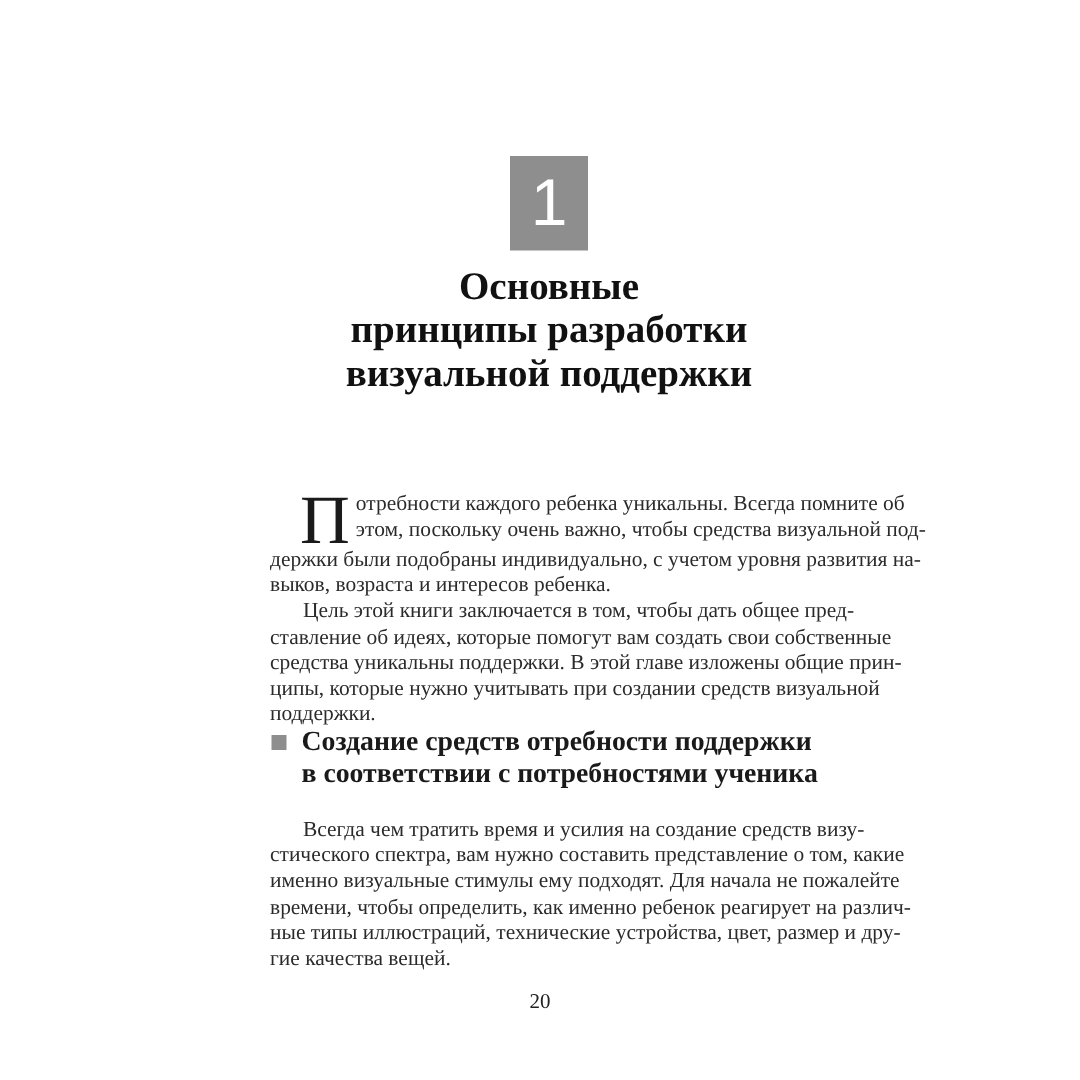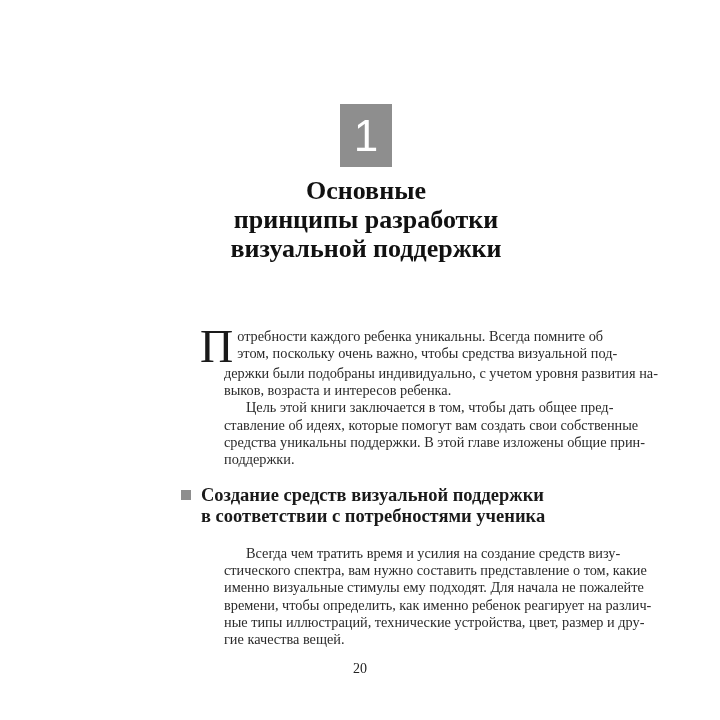--- a/index.html
+++ b/index.html
@@ -66,21 +66,20 @@
       padding-right: 4px;
       margin-left: 20px;
       margin-top: 1px;
       color: #1a1a1a;
     }
     .line {
       display: block;
       text-align: justify;
       text-align-last: justify;
       white-space: nowrap;
-      margin-left: 44px;
     }
     .line.last {
       text-align-last: left;
     }
     .section-heading {
       position: absolute;
       left: 180px;
       top: 485px;
       width: 380px;
       font-weight: bold;
@@ -129,28 +128,29 @@
     <span class="dropcap">П</span>
     <span class="line" style="padding-left:0">отребности каждого ребенка уникальны. Всегда помните об</span>
     <span class="line">этом, поскольку очень важно, чтобы средства визуальной под-</span>
     <span class="line" style="clear:both">держки были подобраны индивидуально, с учетом уровня развития на-</span>
     <span class="line last">выков, возраста и интересов ребенка.</span>
   </div>
   <div class="para">
     <span class="line" style="padding-left:22px">Цель этой книги заключается в том, чтобы дать общее пред-</span>
     <span class="line">ставление об идеях, которые помогут вам создать свои собственные</span>
     <span class="line">средства уникальны поддержки. В этой главе изложены общие прин-</span>
+    <span class="line">ципы, которые нужно учитывать при создании средств визуальной</span>
     <span class="line last">поддержки.</span>
   </div>
 </div>
 
 <div class="section-heading">
   <span class="section-bullet"></span>
   <div class="section-heading-text">
-    <div>Создание средств визуальной поддержки</div>
+    <div>Создание средств отребности поддержки</div>
     <div>в соответствии с потребностями ученика</div>
   </div>
 </div>
 
 <div class="body-text section-body">
   <span class="line" style="padding-left:22px">Всегда чем тратить время и усилия на создание средств визу-</span>
   <span class="line">стического спектра, вам нужно составить представление о том, какие</span>
   <span class="line">именно визуальные стимулы ему подходят. Для начала не пожалейте</span>
   <span class="line">времени, чтобы определить, как именно ребенок реагирует на различ-</span>
   <span class="line">ные типы иллюстраций, технические устройства, цвет, размер и дру-</span>

